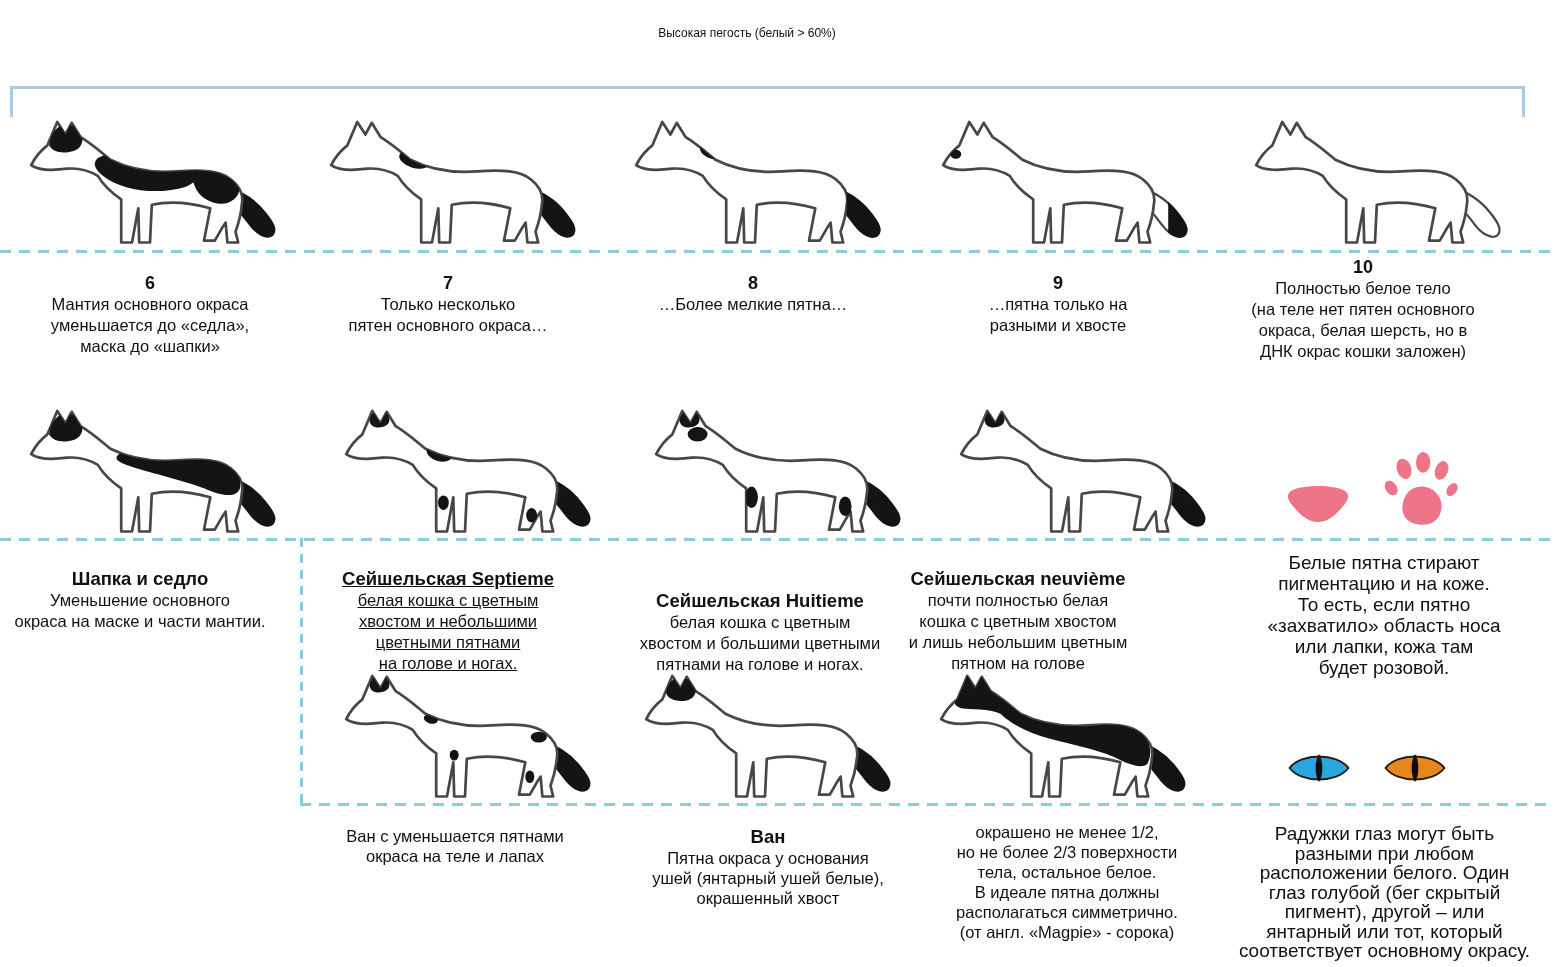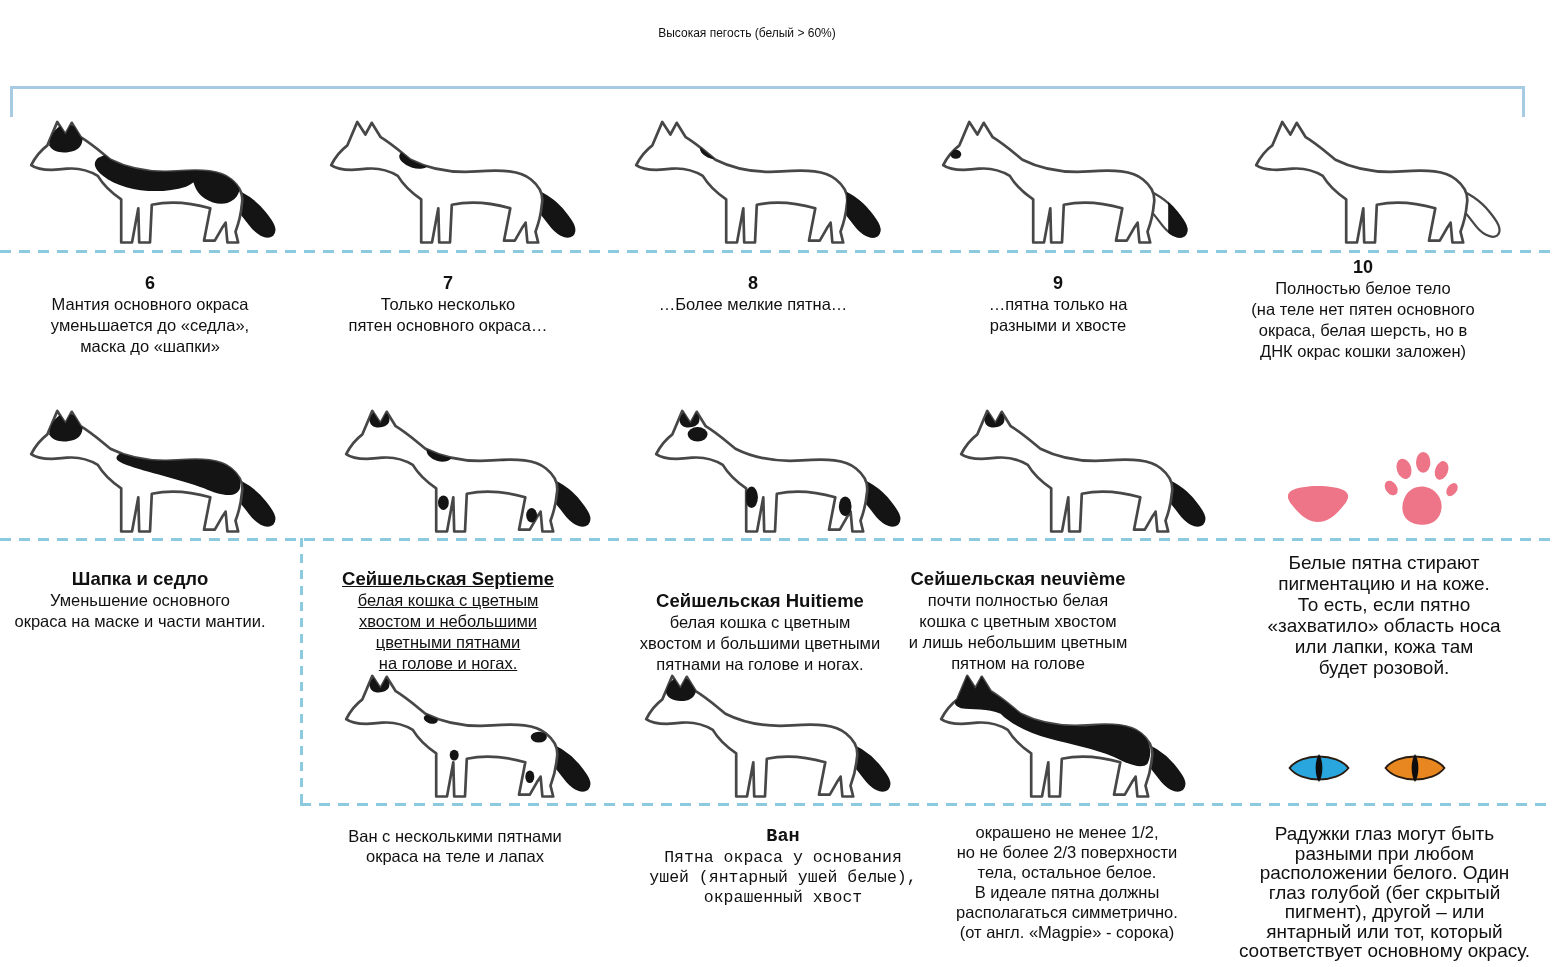--- a/index.html
+++ b/index.html
@@ -249,24 +249,24 @@
   <svg class="icon" style="left:1287px;top:744px;width:64px;height:48px;" viewBox="0 0 100 60">
     <path class="eye-outline" fill="#2aa6df" d="M4,30 C22,6 78,6 96,30 C78,54 22,54 4,30 Z"></path>
     <path class="pupil" d="M50,8 C57,19 57,41 50,52 C43,41 43,19 50,8 Z"></path>
   </svg>
   <svg class="icon" style="left:1383px;top:744px;width:64px;height:48px;" viewBox="0 0 100 60">
     <path class="eye-outline" fill="#e8871f" d="M4,30 C22,6 78,6 96,30 C78,54 22,54 4,30 Z"></path>
     <path class="pupil" d="M50,8 C57,19 57,41 50,52 C43,41 43,19 50,8 Z"></path>
   </svg>
 
   <div class="abs lbl lh20" style="left:290px;top:826px;width:330px;">
-    <div class="desc">Ван с несколькими пятнами
+    <div class="desc">Ван с уменьшается пятнами
 окраса на теле и лапах</div>
   </div>
-  <div class="abs lbl lh20" style="left:618px;top:826px;width:330px;font-family:Liberation Mono, monospace;">
+  <div class="abs lbl lh20" style="left:603px;top:826px;width:330px;">
     <div class="vname">Ван</div>
     <div class="desc">Пятна окраса у основания
 ушей (янтарный ушей белые),
 окрашенный хвост</div>
   </div>
   <div class="abs lbl lh20" style="left:902px;top:822px;width:330px;">
     <div class="desc">окрашено не менее 1/2,
 но не более 2/3 поверхности
 тела, остальное белое.
 В идеале пятна должны

